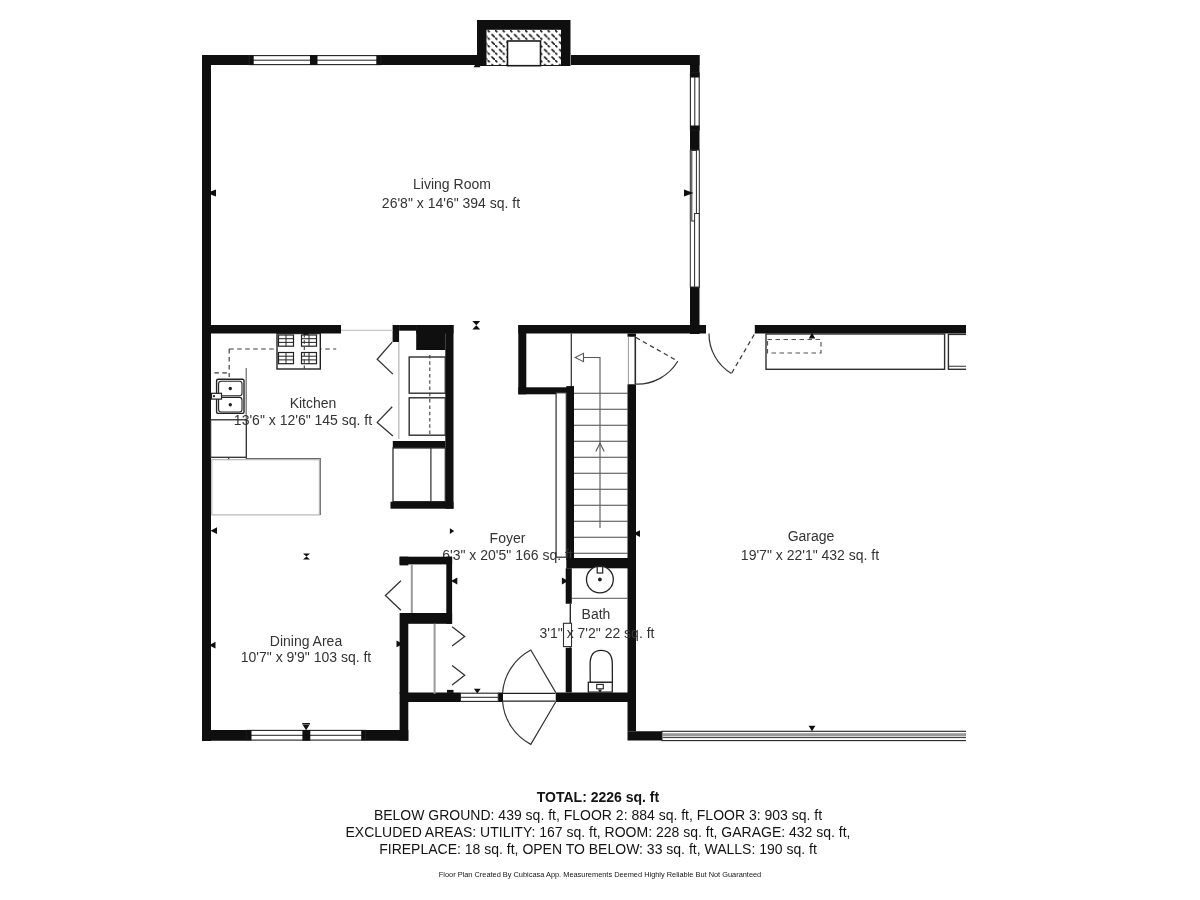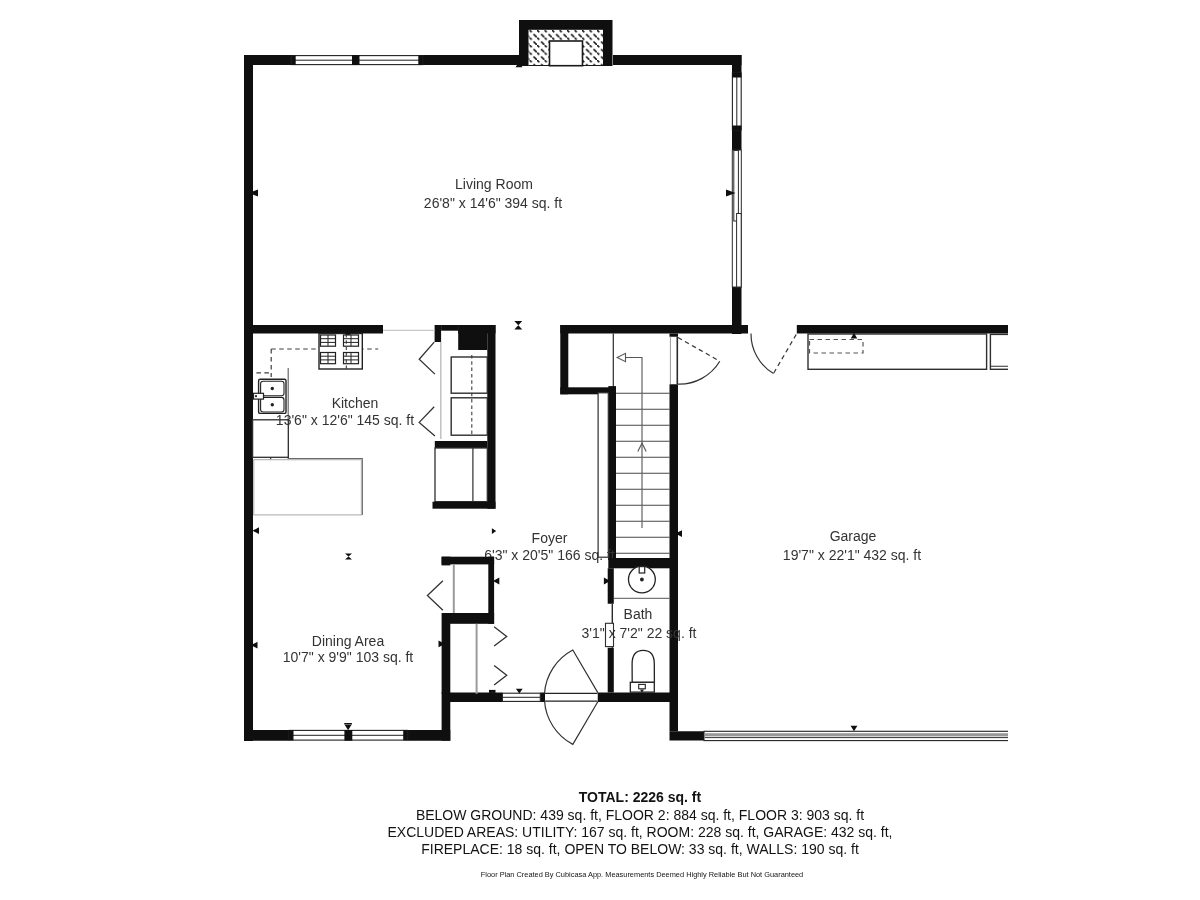--- a/index.html
+++ b/index.html
@@ -1,16 +1,16 @@
 <!DOCTYPE html>
 <html><head>
 <meta charset="utf-8">
 <style>
 html,body{margin:0;padding:0;background:#fff;}
-#page{width:966px;height:900px;position:relative;background:#737373;overflow:hidden;margin-left:42px;}
+#page{width:966px;height:900px;position:relative;background:#737373;overflow:hidden;}
 text{font-family:"Liberation Sans",sans-serif;fill:#333333;}
 .rn{font-size:14px;}
 .bt{fill:#131313;}
 </style>
 </head>
 <body>
 <div id="page">
 <svg width="1200" height="900" viewBox="0 0 1200 900">
 <defs>
 <pattern id="hatch" width="7.5" height="7.5" patternUnits="userSpaceOnUse">

